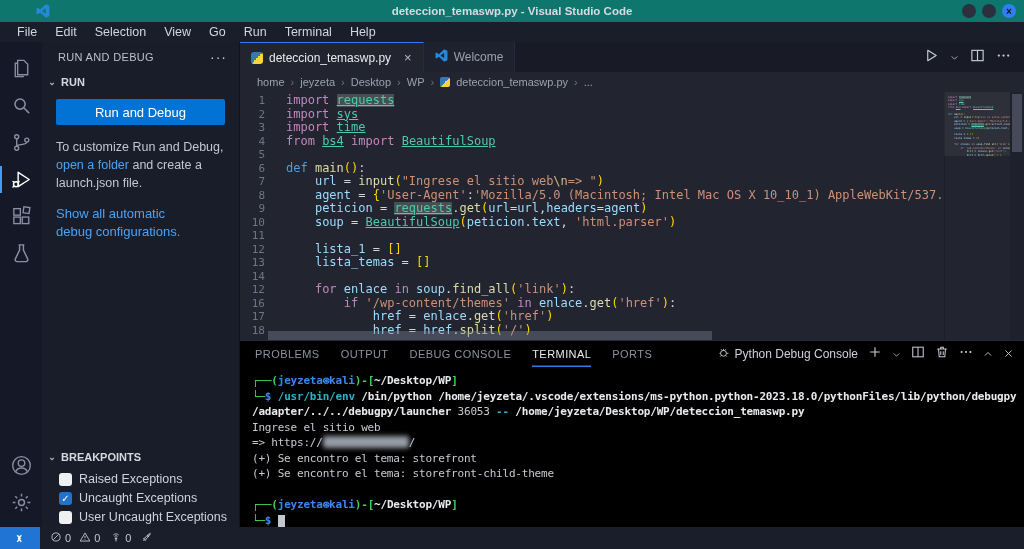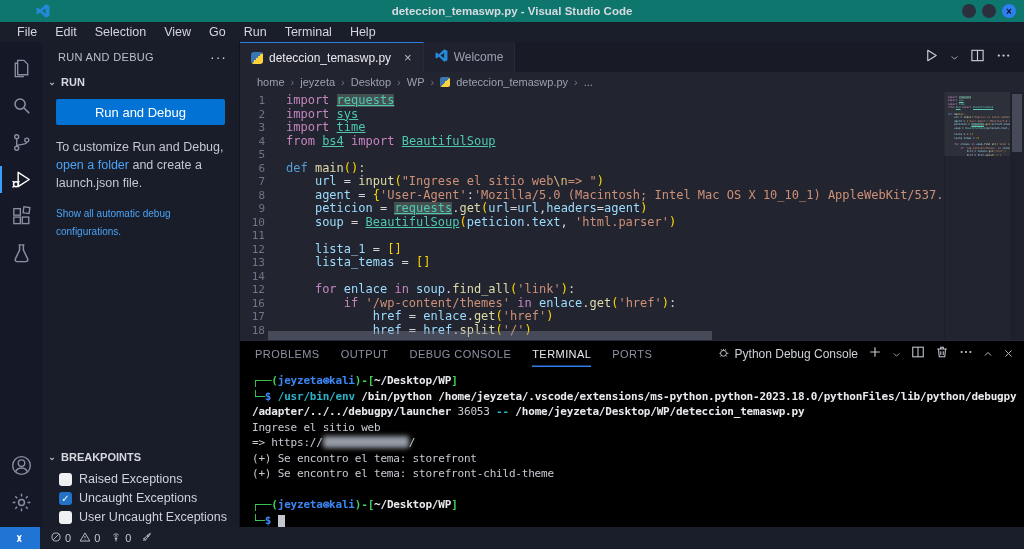--- a/index.html
+++ b/index.html
@@ -45,21 +45,21 @@
   .sb-header .t { flex:1; }
   .sb-more { color:#c9ccd6; font-size:14px; letter-spacing:1px; cursor:default; }
   .sb-section-h { height:20px; display:flex; align-items:center; font-size:11px; font-weight:700;
                   color:#d6d9e0; padding-left:4px; gap:3px; }
   .chev { font-size:9px; color:#aeb2bf; width:12px; text-align:center; }
   .run-btn { margin:7px 14px 2px 14px; height:26px; background:#0273d4; border:none;
              border-radius:2px; color:#fff; font-size:13px; font-family:inherit; cursor:pointer; }
   .sb-text { margin:11px 14px 0 14px; line-height:18px; font-size:12.5px; color:#c3c7d1; }
   .link { color:#4ba3f5; cursor:pointer; }
   .sb-link { display:block; margin:13px 40px 0 14px; color:#4ba3f5; line-height:18px;
-             font-size:10px; cursor:pointer; }
+             font-size:13px; cursor:pointer; }
   .breakpoints { margin-top:auto; padding-bottom:3px; }
   .bp-header { height:20px; display:flex; align-items:center; font-weight:700; font-size:11px;
                padding-left:4px; gap:3px; color:#d6d9e0; }
   .bp-row { height:19px; display:flex; align-items:flex-end; padding-left:17px; gap:7px;
             font-size:12.5px; color:#ced2db; }
   .cb { width:13px; height:13px; border-radius:3px; background:#eef0f2; flex:none;
         display:flex; align-items:center; justify-content:center; font-size:10px; }
   .cb.checked { background:#2472c8; color:#fff; }
 
   

